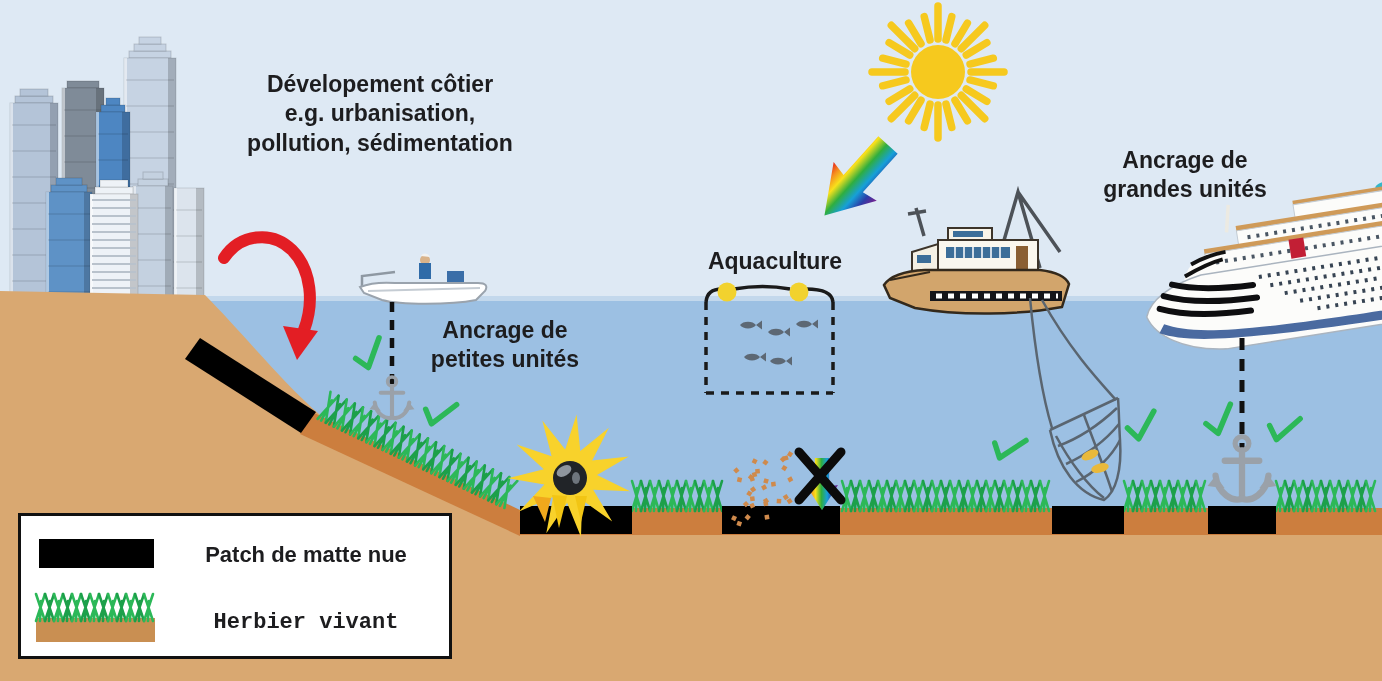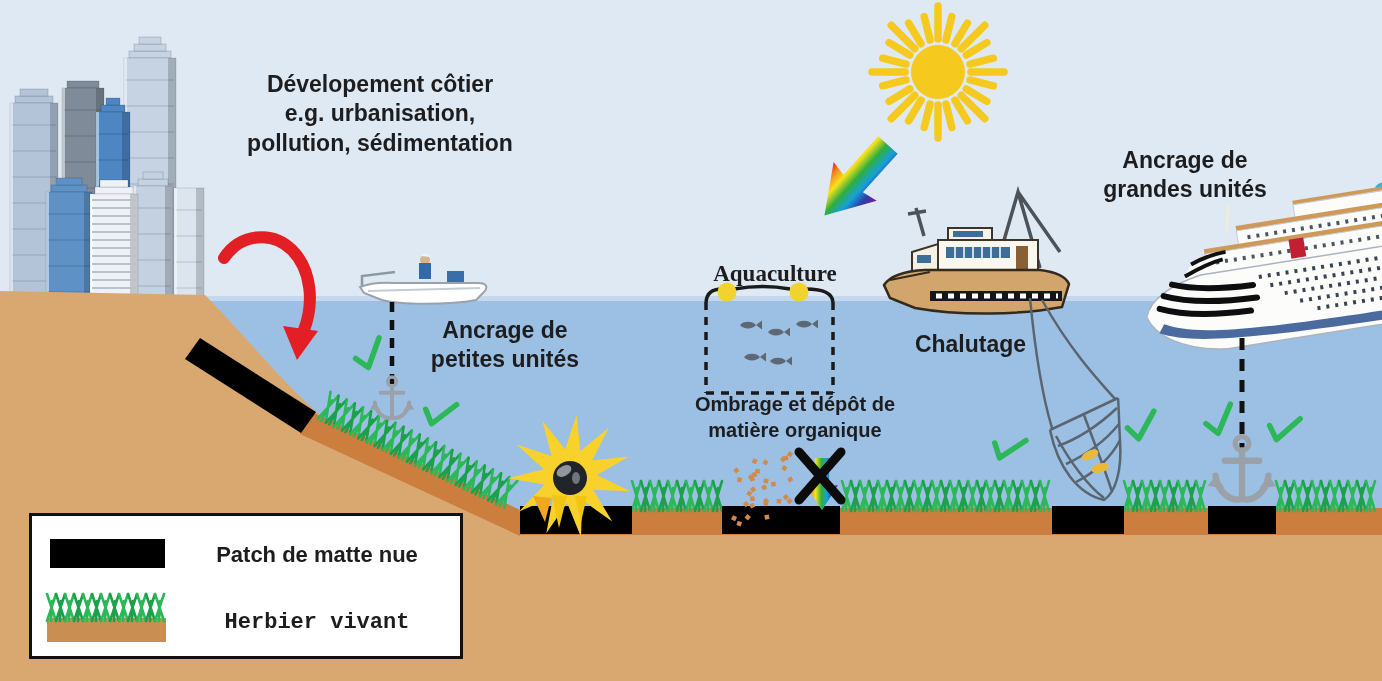--- a/index.html
+++ b/index.html
@@ -3,21 +3,21 @@
 <meta charset="utf-8">
 <style>
   html,body{margin:0;padding:0;background:#fff;}
   .scene{position:relative;width:1382px;height:681px;overflow:hidden;background:#dee9f4;
          font-family:"Liberation Sans",sans-serif;}
   .scene svg.art{position:absolute;left:0;top:0;}
   .lbl{position:absolute;z-index:5;font-weight:bold;color:#1d1d1f;text-align:center;
        white-space:pre-line;line-height:1.28;font-size:23px;}
   .lbl.small{font-size:20px;line-height:1.3;}
   .legend-box{position:absolute;left:18px;top:513px;width:434px;height:146px;background:#fff;
-      border:3px solid #111;box-sizing:border-box;z-index:6;margin-left:11px;}
+      border:3px solid #111;box-sizing:border-box;z-index:6;}
   .legend-swatch-black{position:absolute;left:18px;top:23px;width:115px;height:29px;background:#000;}
   .legend-label{position:absolute;left:140px;width:290px;font-weight:bold;color:#1d1d1f;
       font-size:22px;text-align:center;}
 </style>
 </head>
 <body>
 
 <div class="scene">
 
 <svg class="art" width="1382" height="681" viewBox="0 0 1382 681">
@@ -460,24 +460,21 @@
       </g>
 </svg>
 
 <div class="lbl" style="left:185px;top:70px;width:390px;">Dévelopement côtier
 e.g. urbanisation,
 pollution, sédimentation</div>
 <div class="lbl" style="left:400px;top:316px;width:210px;">Ancrage de
 petites unités</div>
 <div class="lbl" style="left:1055px;top:146px;width:260px;">Ancrage de
 grandes unités</div>
-<div class="lbl" style="left:680px;top:259px;width:190px;font-family:Liberation Serif, serif;">Aquaculture</div>
-<div class="lbl" style="left:888px;top:330px;width:165px;">Chalutage</div>
-<div class="lbl small" style="left:655px;top:391px;width:280px;">Ombrage et dépôt de
-matière organique</div>
+<div class="lbl" style="left:680px;top:247px;width:190px;">Aquaculture</div>
 
 <div class="legend-box">
   <div class="legend-swatch-black"></div>
   <div class="legend-label" style="top:26px;">Patch de matte nue</div>
   <svg width="130" height="70" style="position:absolute;left:12px;top:62px;">
     <rect x="3" y="40" width="119" height="24" fill="#c98f52"></rect>
     <g id="legend-grass">
           <g transform="translate(3,42) rotate(0)">
             <path d="M0,1 L9,-26 M9,1 L0,-26 M4,1 L5,-19" stroke="#2cb858" stroke-width="2.6" fill="none" stroke-linecap="round"></path>
             <path d="M9,1 L18,-26 M18,1 L9,-26 M13,1 L14,-19" stroke="#1ca04a" stroke-width="2.6" fill="none" stroke-linecap="round"></path>

